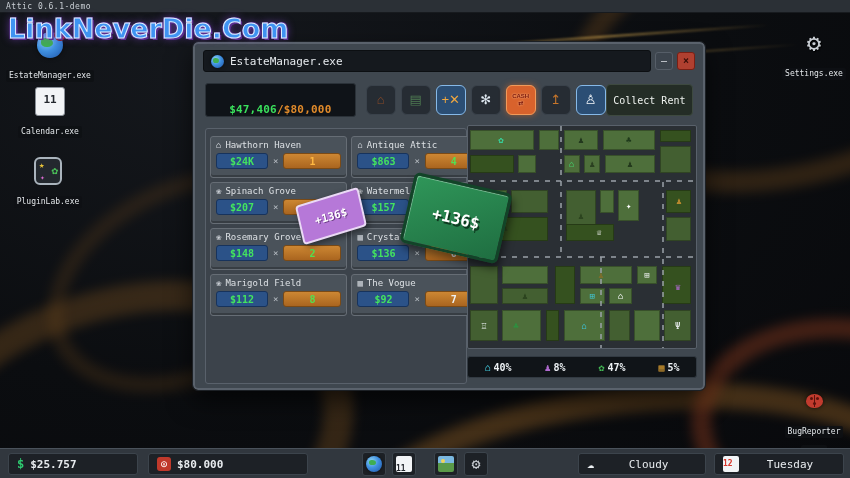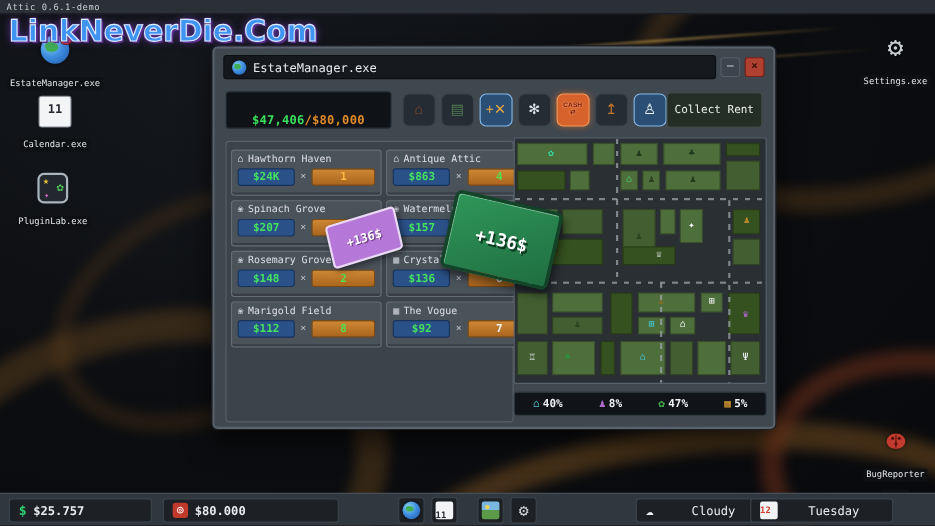--- a/index.html
+++ b/index.html
@@ -439,18 +439,18 @@
     <div class="tile" style="left:434px;">
       <span class="pic-ic"></span>
     </div>
     <div class="tile" style="left:464px;">
       <span class="gear-sm">⚙</span>
     </div>
     <div class="tpanel" style="left:578px;width:128px;">
       <span class="cloud-g">☁</span>
       <span class="lbl">Cloudy</span>
     </div>
-    <div class="tpanel" style="left:682px;width:130px;">
+    <div class="tpanel" style="left:714px;width:130px;">
       <span class="mini-cal"><span class="h"></span><span class="n nr">12</span></span>
       <span class="lbl">Tuesday</span>
     </div>
   </div>
 </div>
 
 </body></html>

